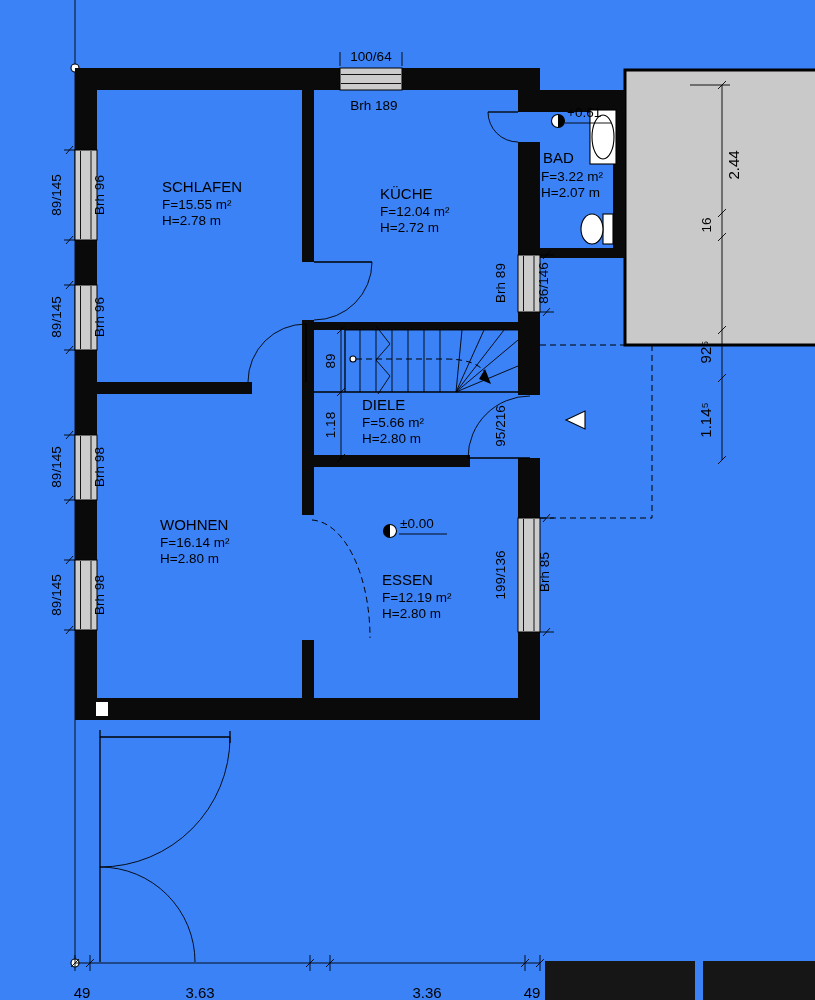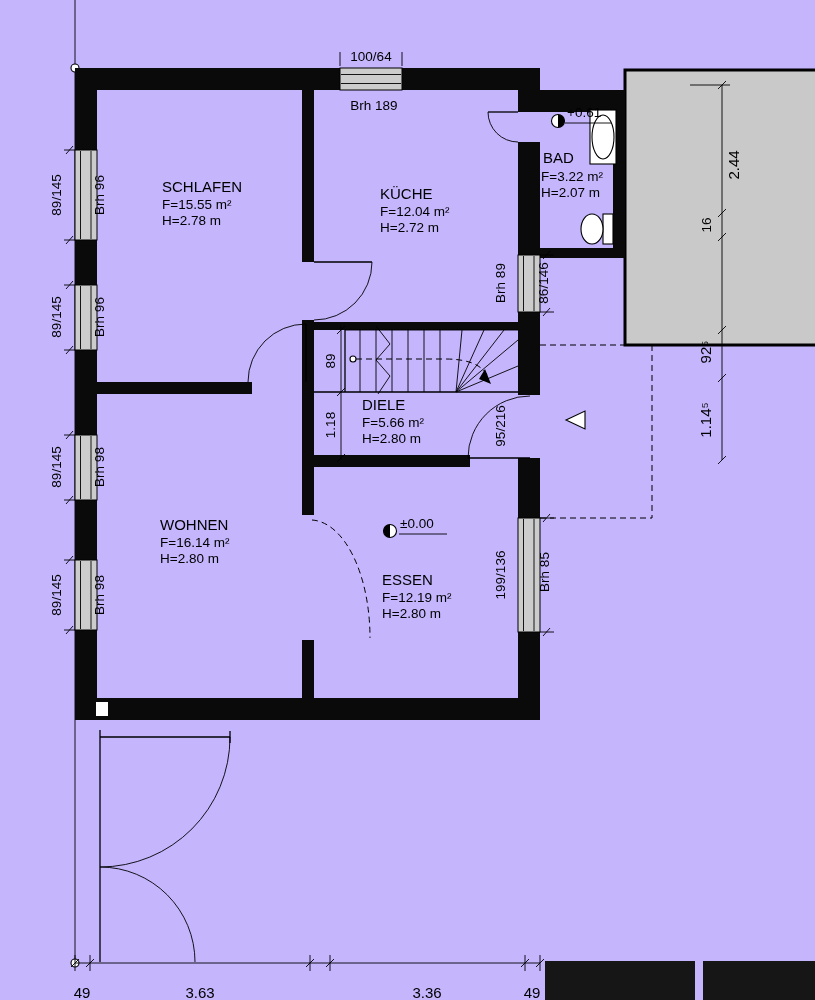--- a/index.html
+++ b/index.html
@@ -1,16 +1,16 @@
 <!DOCTYPE html>
 <html><head>
 <meta charset="utf-8">
 <style>
   html,body{margin:0;padding:0;background:#fff;}
-  #stage{width:815px;height:1000px;position:relative;overflow:hidden;background:#c4b5fd;text-align:right;}
+  #stage{width:815px;height:1000px;position:relative;overflow:hidden;background:#3b82f6;text-align:right;}
   svg{display:block;}
   text{font-family:"Liberation Sans","DejaVu Sans",sans-serif;fill:#000;}
   .room-name{font-size:15px;}
   .room-detail{font-size:13.5px;}
   .dim{font-size:13.5px;}
   .dim-big{font-size:15px;}
   .wl{fill:#0a0a0a;stroke:none;}
   .win{fill:#cccccc;stroke:#000;stroke-width:1;}
   .ln{stroke:#000;stroke-width:1.3;fill:none;}
   .thin{stroke:#000;stroke-width:0.9;fill:none;}

